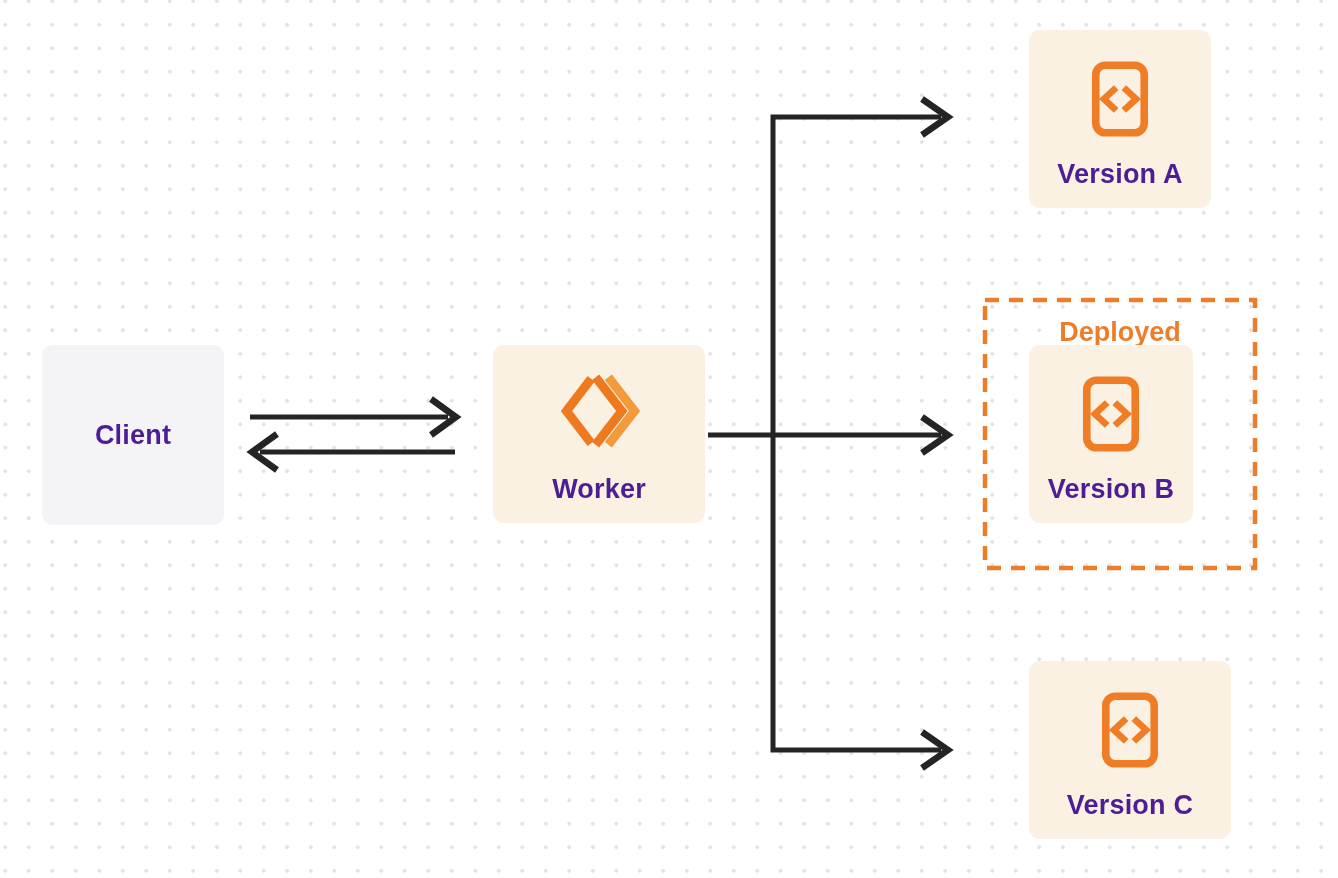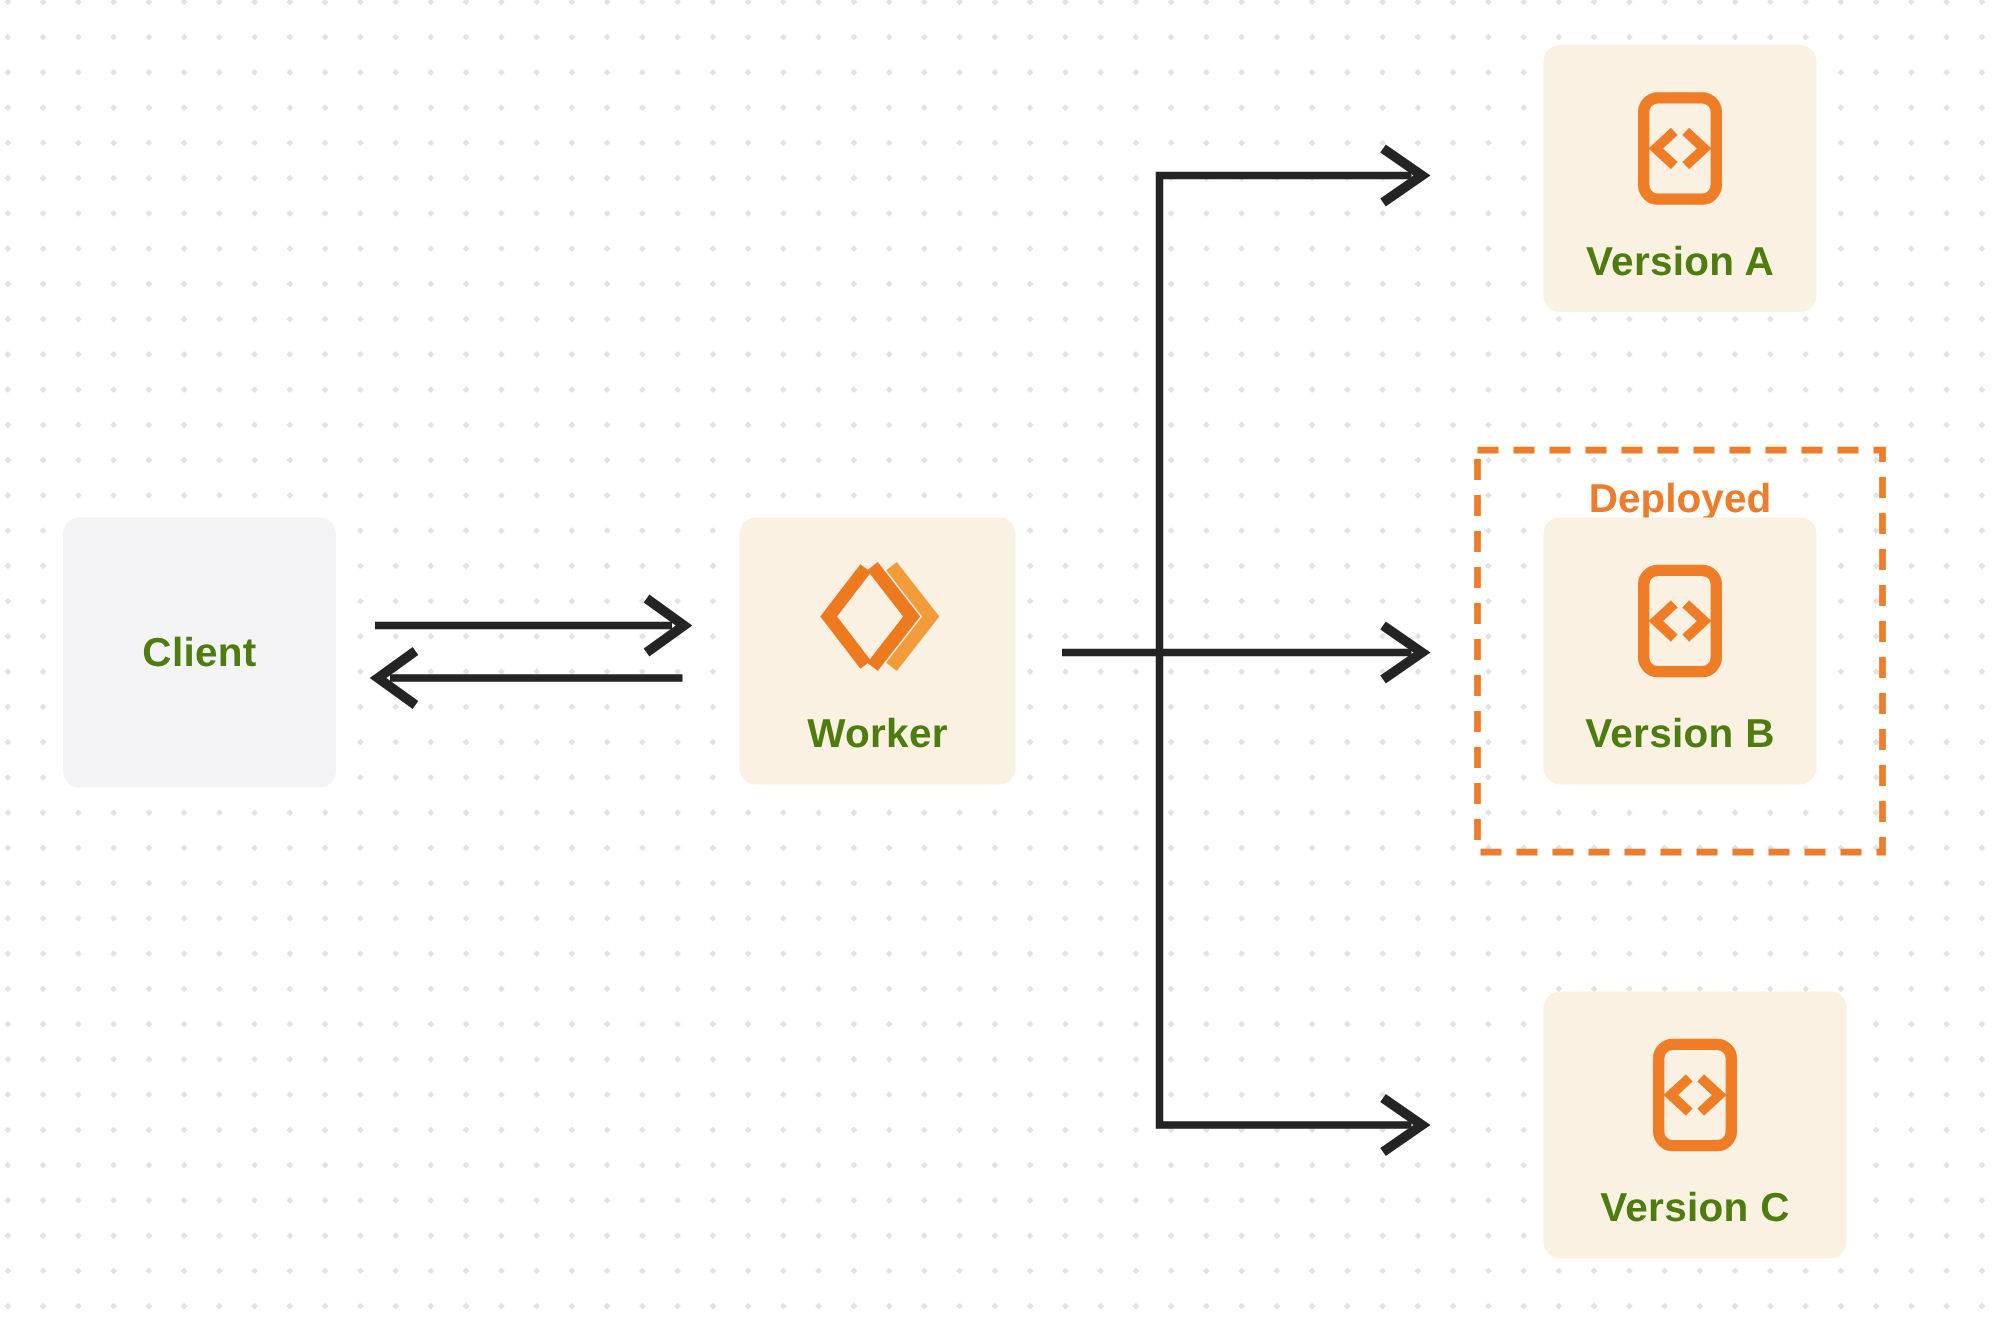--- a/index.html
+++ b/index.html
@@ -27,28 +27,28 @@
     display: flex;
     flex-direction: column;
     align-items: center;
     justify-content: center;
   }
   .node-client {
     left: 42px; top: 345px; width: 182px; height: 180px;
     background: #f4f4f6;
   }
   .node-cream { background: #fbf1e3; }
-  .node-worker { left: 493px; top: 345px; width: 184px; height: 178px; }
+  .node-worker { left: 493px; top: 345px; width: 212px; height: 178px; }
   .node-version-a { left: 1029px; top: 30px;  width: 182px; height: 178px; }
-  .node-version-b { left: 1029px; top: 345px; width: 182px; height: 178px; }
+  .node-version-b { left: 1029px; top: 345px; width: 164px; height: 178px; }
   .node-version-c { left: 1029px; top: 661px; width: 202px; height: 178px; }
   .node-label {
     font-size: 27px;
     font-weight: 700;
-    color: #4d7c0f;
+    color: #4c1d95;
     letter-spacing: 0.2px;
     line-height: 1;
   }
   .node-icon { display: block; }
   .node-worker .node-icon { margin-bottom: 26px; margin-top: 6px; }
   .version-icon { margin-bottom: 24px; margin-top: 10px; }
   .deployed-box {
     position: absolute;
     left: 985px; top: 300px; width: 270px; height: 268px;
   }

